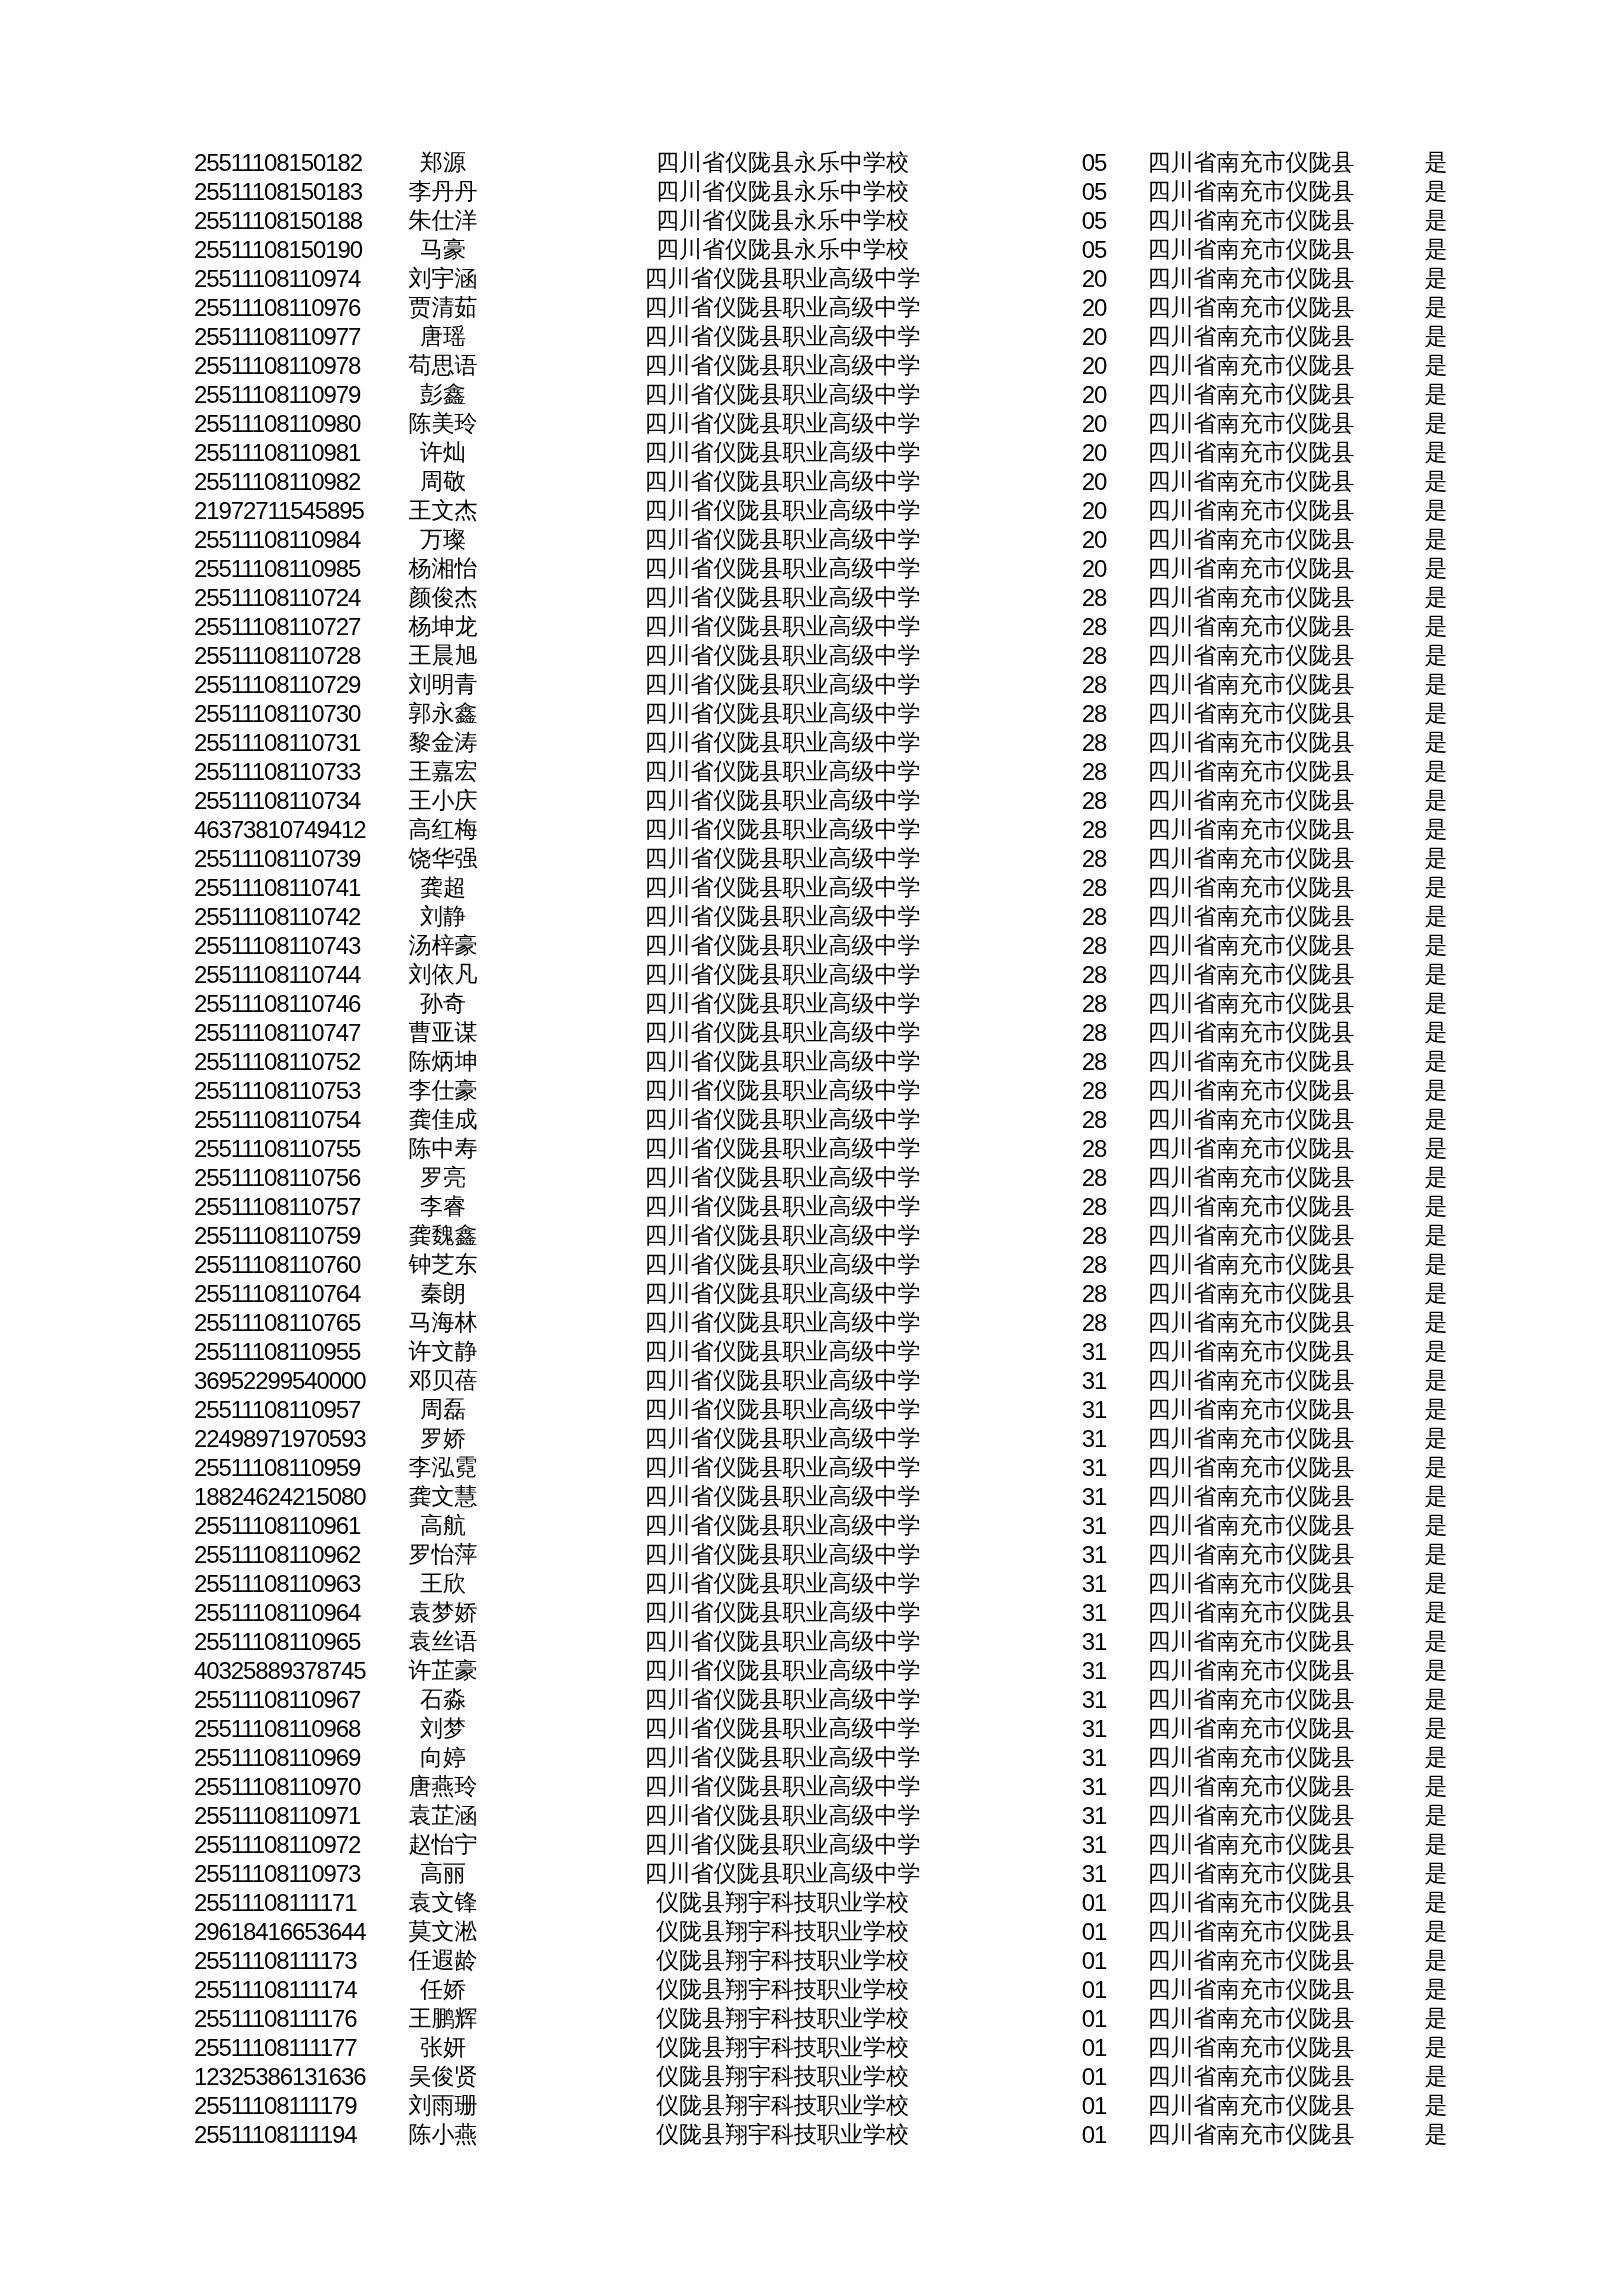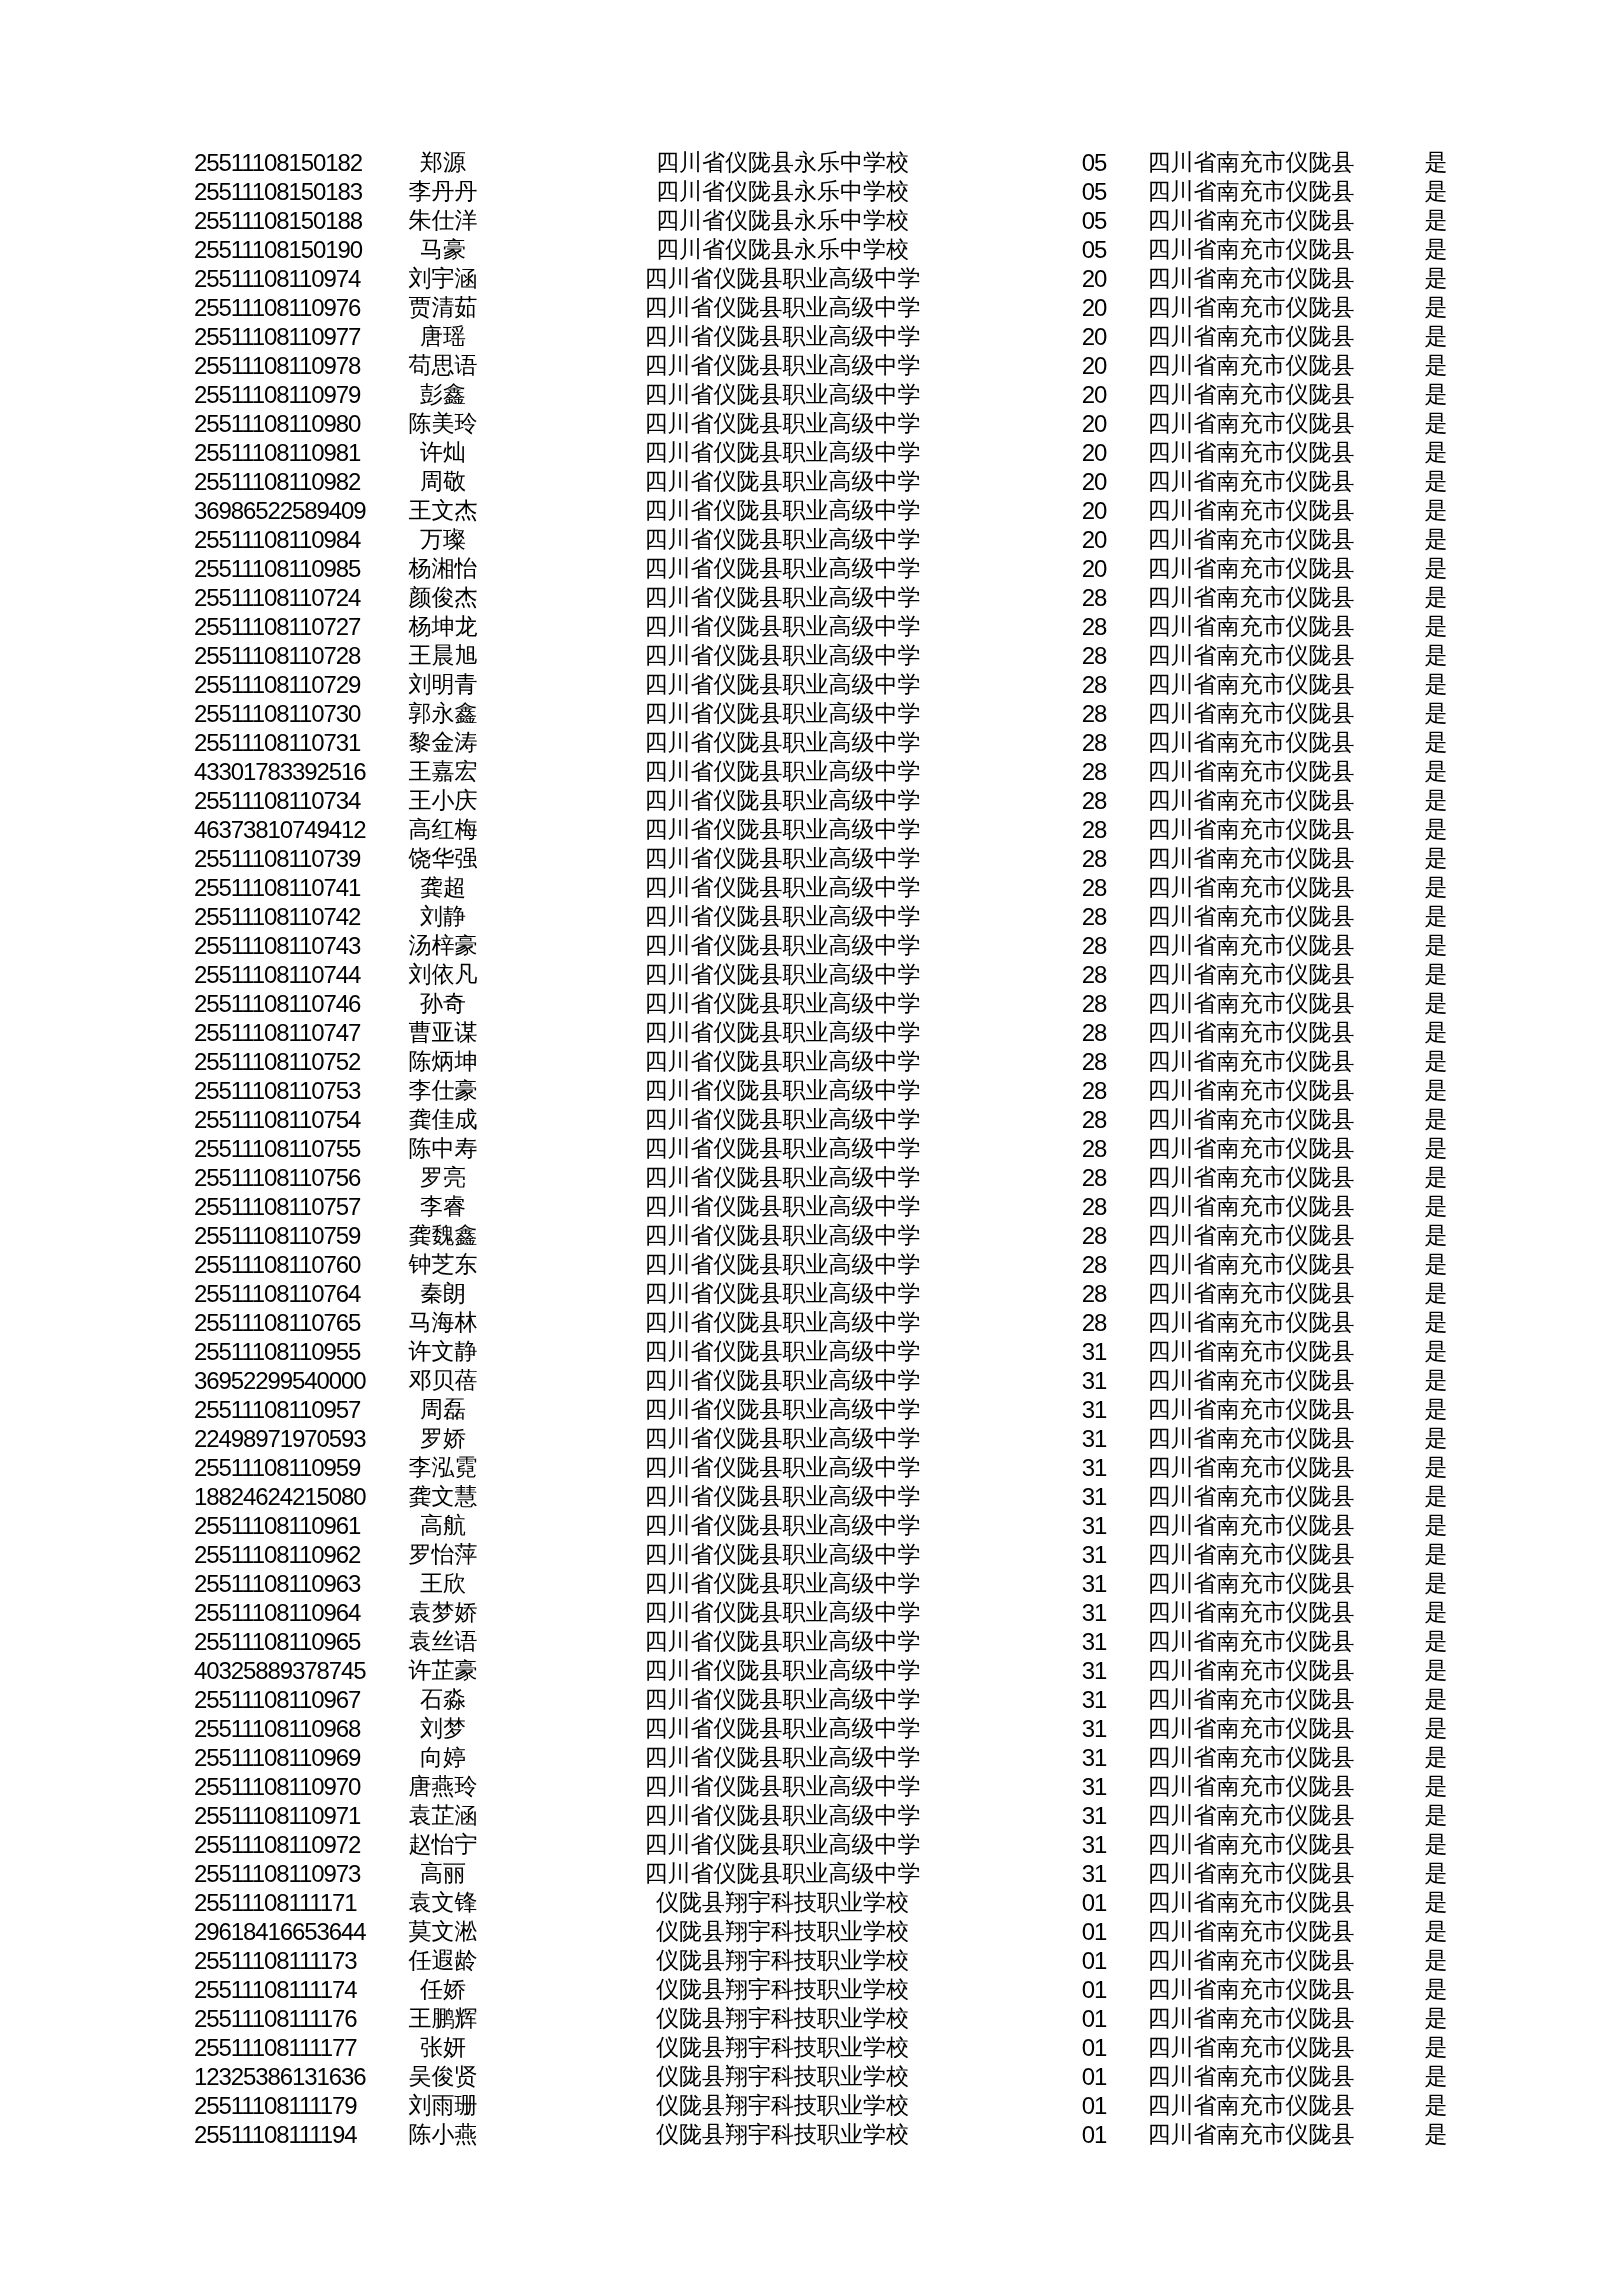--- a/index.html
+++ b/index.html
@@ -157,21 +157,21 @@
       </div>
       <div class="row">
         <span class="cell c-id">25511108110982</span>
         <span class="cell c-name">周敬</span>
         <span class="cell c-school">四川省仪陇县职业高级中学</span>
         <span class="cell c-code">20</span>
         <span class="cell c-region">四川省南充市仪陇县</span>
         <span class="cell c-confirm">是</span>
       </div>
       <div class="row">
-        <span class="cell c-id">36986522589409</span>
+        <span class="cell c-id">21972711545895</span>
         <span class="cell c-name">王文杰</span>
         <span class="cell c-school">四川省仪陇县职业高级中学</span>
         <span class="cell c-code">20</span>
         <span class="cell c-region">四川省南充市仪陇县</span>
         <span class="cell c-confirm">是</span>
       </div>
       <div class="row">
         <span class="cell c-id">25511108110984</span>
         <span class="cell c-name">万璨</span>
         <span class="cell c-school">四川省仪陇县职业高级中学</span>
@@ -229,21 +229,21 @@
       </div>
       <div class="row">
         <span class="cell c-id">25511108110731</span>
         <span class="cell c-name">黎金涛</span>
         <span class="cell c-school">四川省仪陇县职业高级中学</span>
         <span class="cell c-code">28</span>
         <span class="cell c-region">四川省南充市仪陇县</span>
         <span class="cell c-confirm">是</span>
       </div>
       <div class="row">
-        <span class="cell c-id">43301783392516</span>
+        <span class="cell c-id">25511108110733</span>
         <span class="cell c-name">王嘉宏</span>
         <span class="cell c-school">四川省仪陇县职业高级中学</span>
         <span class="cell c-code">28</span>
         <span class="cell c-region">四川省南充市仪陇县</span>
         <span class="cell c-confirm">是</span>
       </div>
       <div class="row">
         <span class="cell c-id">25511108110734</span>
         <span class="cell c-name">王小庆</span>
         <span class="cell c-school">四川省仪陇县职业高级中学</span>

